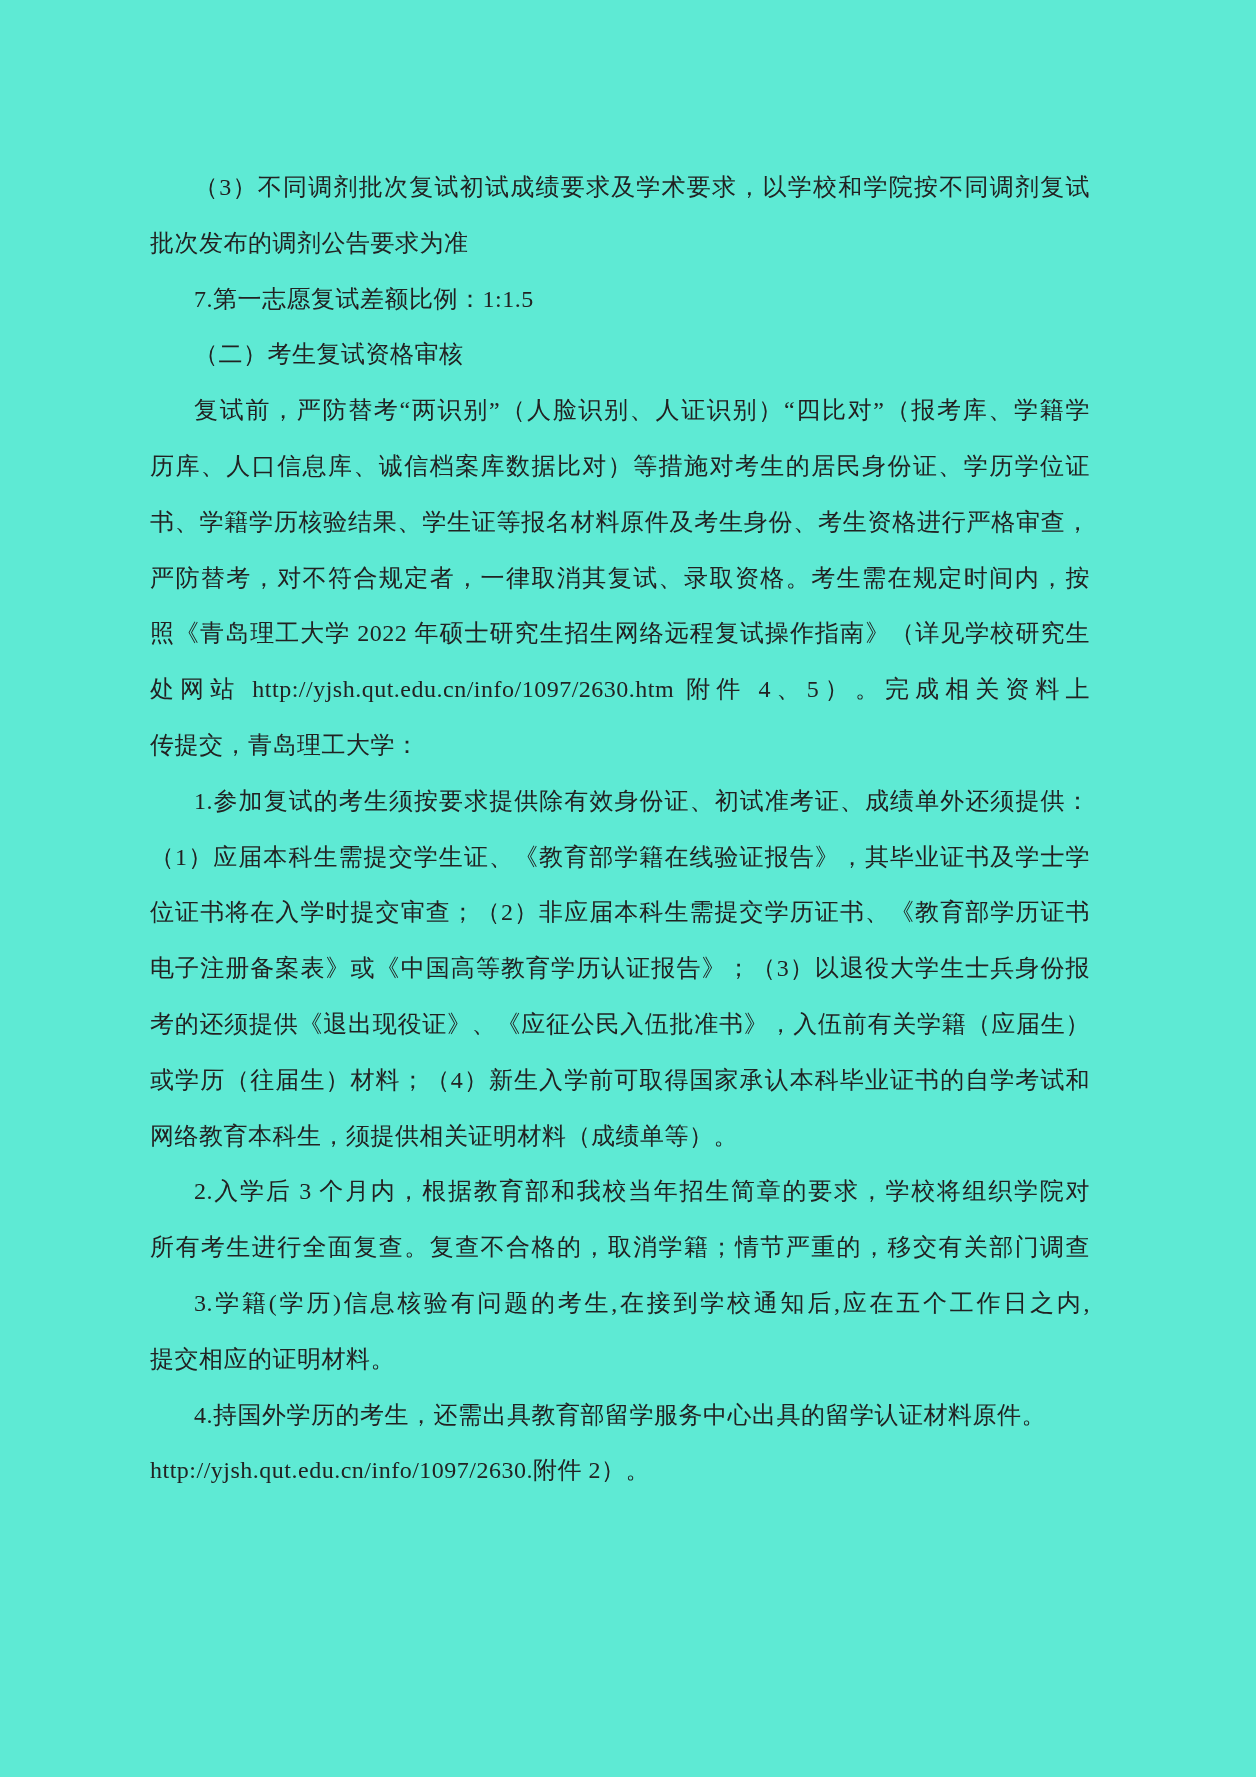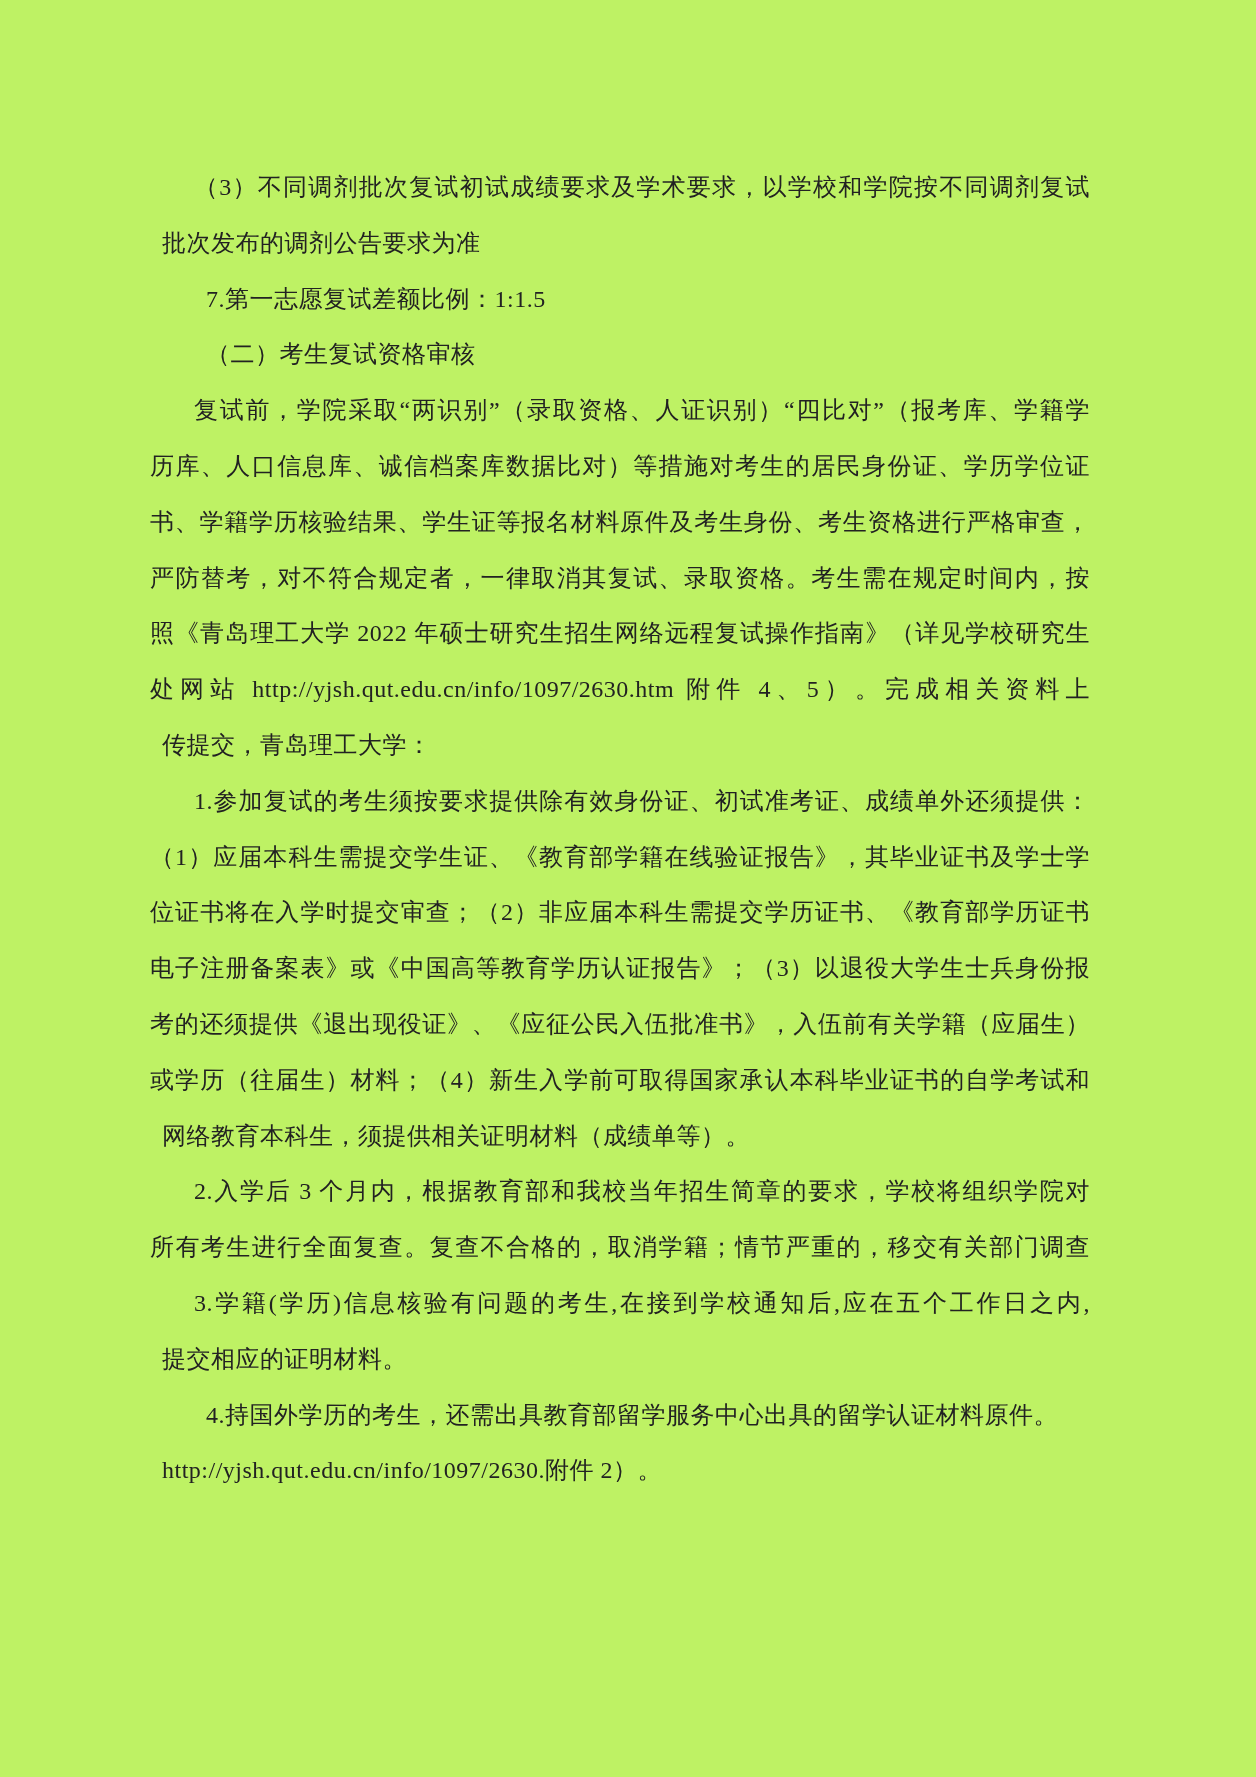--- a/index.html
+++ b/index.html
@@ -30,37 +30,36 @@
     white-space: nowrap;
   }
   .line.justify {
     white-space: normal;
     word-break: keep-all;
     text-align: justify;
     text-align-last: justify;
   }
   .line.ragged {
     text-align: left;
-    margin-left: 12px;
   }
   .line.indent {
     text-indent: 44px;
   }
 </style>
 </head>
 <body>
 
-<div class="page" style="background: #bef264; color: rgb(34, 34, 34);">
+<div class="page" style="background: #5eead4; color: rgb(34, 34, 34);">
   <div class="text-block">
 
   <div class="line indent justify">（3）不同调剂批次复试初试成绩要求及学术要求，以学校和学院按不同调剂复试</div>
       <div class="line ragged">批次发布的调剂公告要求为准</div>
       <div class="line indent ragged">7.第一志愿复试差额比例：1:1.5</div>
       <div class="line indent ragged">（二）考生复试资格审核</div>
-      <div class="line indent justify">复试前，学院采取“两识别”（录取资格、人证识别）“四比对”（报考库、学籍学</div>
+      <div class="line indent justify">复试前，严防替考“两识别”（人脸识别、人证识别）“四比对”（报考库、学籍学</div>
       <div class="line justify">历库、人口信息库、诚信档案库数据比对）等措施对考生的居民身份证、学历学位证</div>
       <div class="line justify">书、学籍学历核验结果、学生证等报名材料原件及考生身份、考生资格进行严格审查，</div>
       <div class="line justify">严防替考，对不符合规定者，一律取消其复试、录取资格。考生需在规定时间内，按</div>
       <div class="line justify">照《青岛理工大学 2022 年硕士研究生招生网络远程复试操作指南》（详见学校研究生</div>
       <div class="line justify">处网站 http://yjsh.qut.edu.cn/info/1097/2630.htm 附件 4、5）。完成相关资料上</div>
       <div class="line ragged">传提交，青岛理工大学：</div>
       <div class="line indent justify">1.参加复试的考生须按要求提供除有效身份证、初试准考证、成绩单外还须提供：</div>
       <div class="line justify">（1）应届本科生需提交学生证、《教育部学籍在线验证报告》，其毕业证书及学士学</div>
       <div class="line justify">位证书将在入学时提交审查；（2）非应届本科生需提交学历证书、《教育部学历证书</div>
       <div class="line justify">电子注册备案表》或《中国高等教育学历认证报告》；（3）以退役大学生士兵身份报</div>

